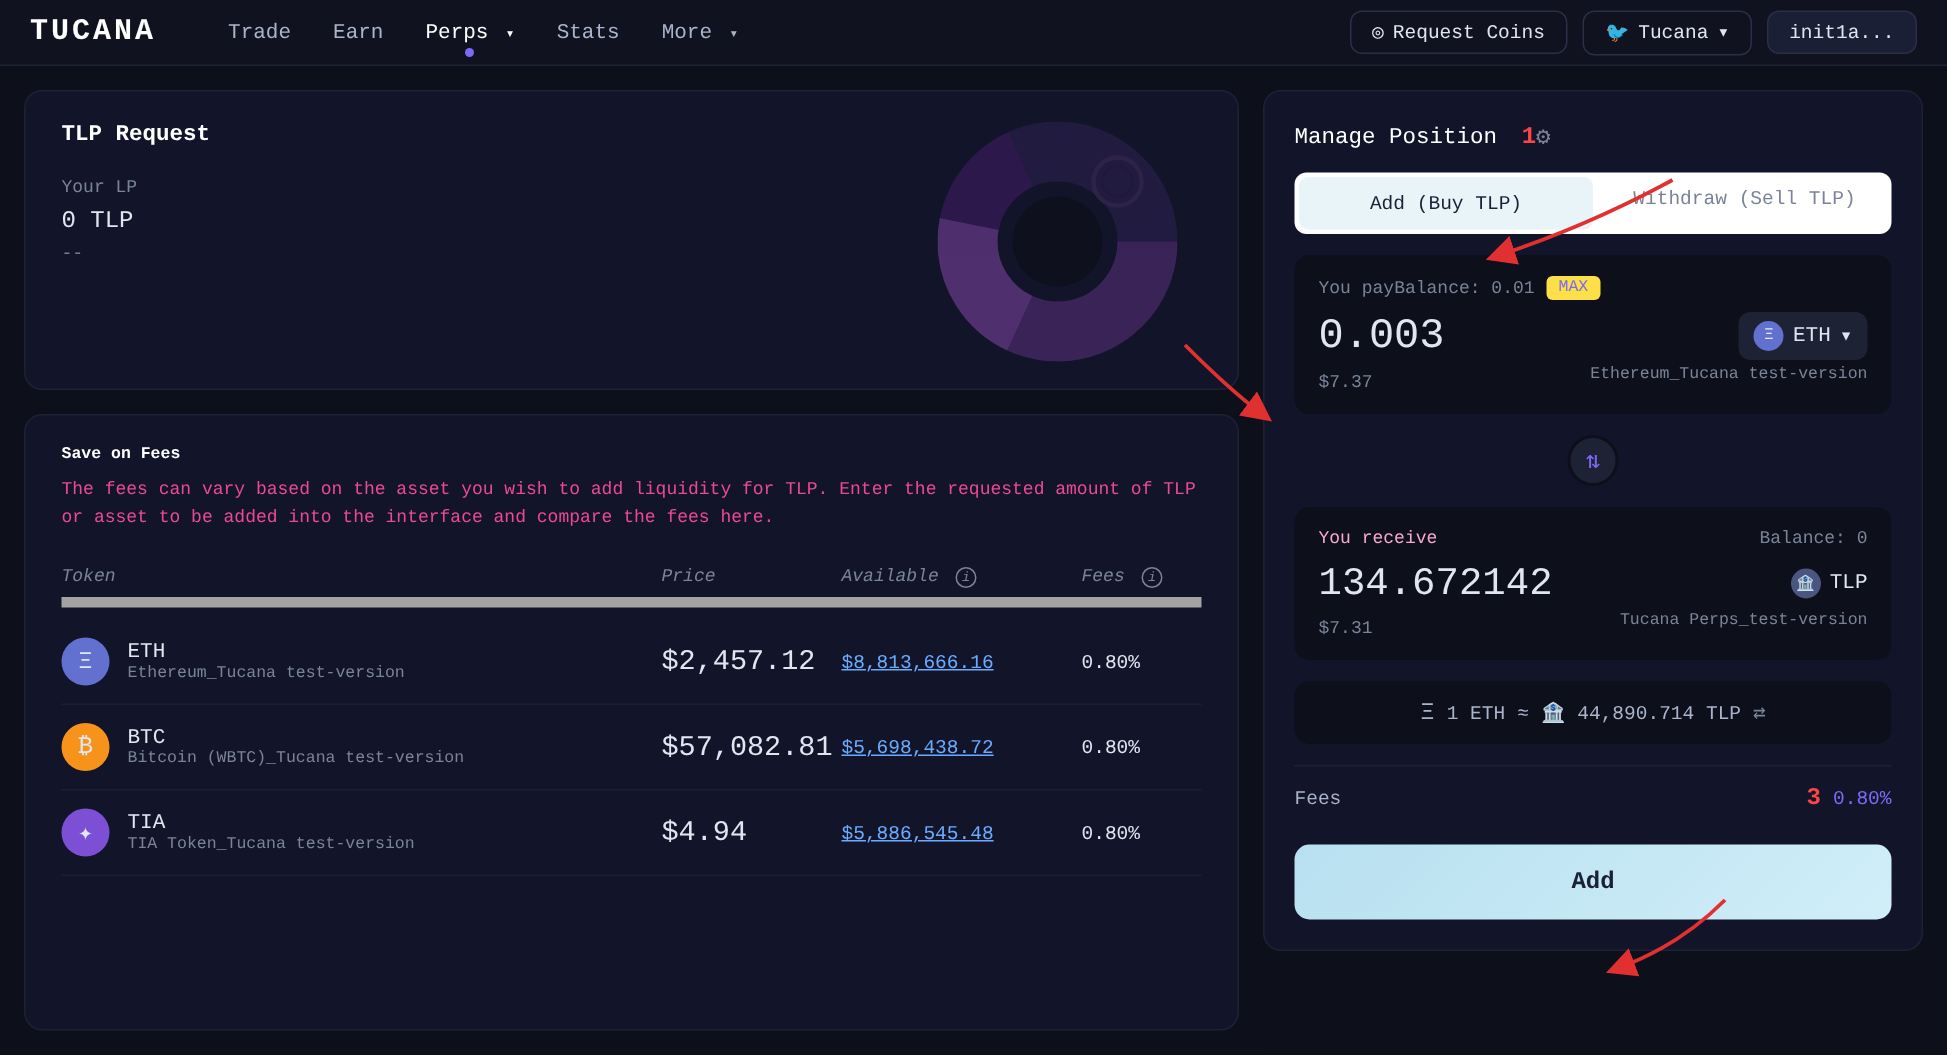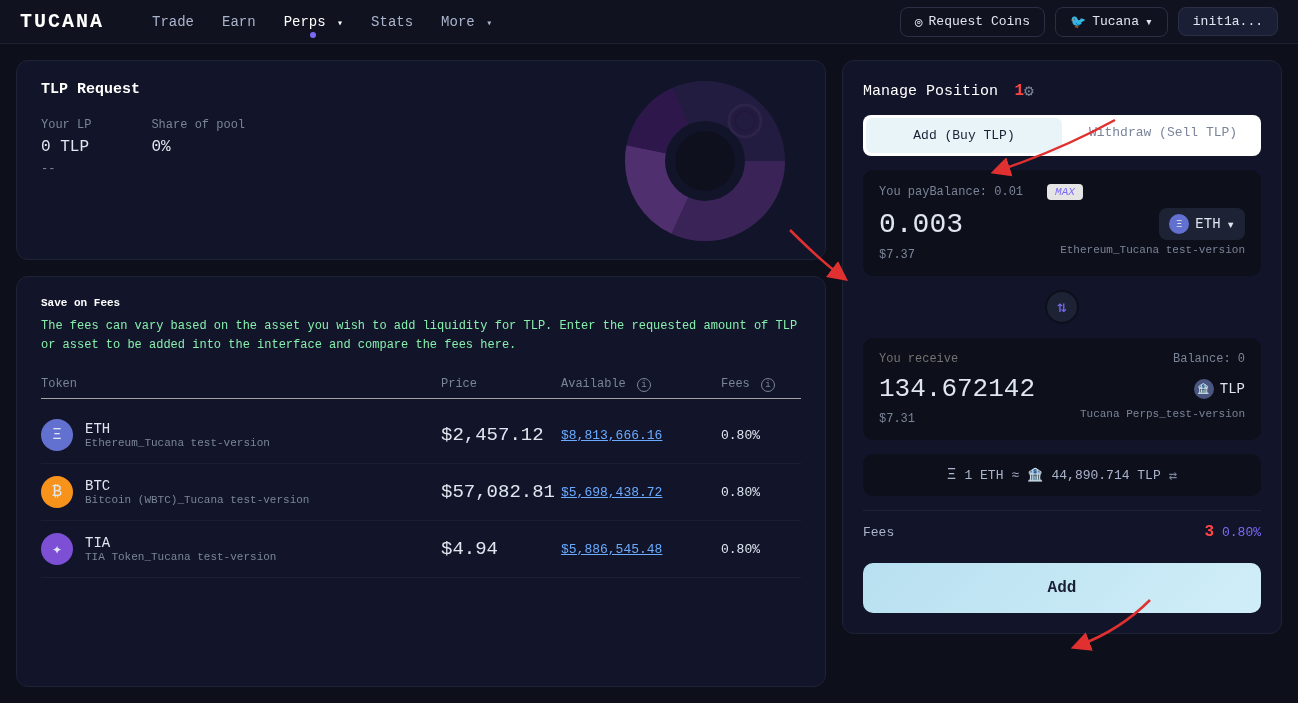--- a/index.html
+++ b/index.html
@@ -167,36 +167,37 @@
       padding: 20px 24px;
       flex: 1;
       overflow-y: auto;
     }
     .fees-card h3 {
       font-size: 11px;
       color: #fff;
       margin-bottom: 8px;
     }
     .fees-card p {
-      color: #86efac;
+      color: #ec4899;
       font-size: 12px;
       line-height: 1.6;
       margin-bottom: 16px;
     }
 
     
     .token-table { width: 100%; }
     .token-table-header {
       display: grid;
       grid-template-columns: 1fr 120px 160px 80px;
       padding: 6px 0;
       color: #7a8499;
       font-size: 12px;
-      border-bottom: 1px solid #a3a3a3;
+      border-bottom: 7px solid #a3a3a3;
       margin-bottom: 8px;
+      font-style: italic;
     }
     .token-row {
       display: grid;
       grid-template-columns: 1fr 120px 160px 80px;
       padding: 12px 0;
       border-bottom: 1px solid #1a1f35;
       align-items: center;
     }
     .token-info {
       display: flex;
@@ -302,33 +303,32 @@
     }
     .pay-box-header {
       display: flex;
       align-items: center;
       margin-bottom: 8px;
     }
     .pay-label { color: #7a8499; font-size: 12px; }
     .balance-info {
       display: flex;
       align-items: center;
-      gap: 24px;
+      gap: 8px;
     }
     .balance-text { color: #7a8499; font-size: 12px; }
     .max-btn {
-      background: #e5e5e5;
+      background: #fde047;
       border: none;
       color: #7c6af7;
       font-size: 11px;
       padding: 2px 8px;
       border-radius: 4px;
       cursor: pointer;
       font-family: 'Courier New', monospace;
-      font-style: italic;
     }
     .pay-row {
       display: flex;
       align-items: center;
       justify-content: space-between;
     }
     .token-selector {
       display: flex;
       align-items: center;
       gap: 6px;
@@ -373,21 +373,21 @@
       background: #0d0f1a;
       border-radius: 10px;
       padding: 14px 16px;
     }
     .receive-header {
       display: flex;
       justify-content: space-between;
       align-items: center;
       margin-bottom: 8px;
     }
-    .receive-label { color: #737373; font-size: 12px; }
+    .receive-label { color: #f9a8d4; font-size: 12px; }
     .receive-balance { color: #7a8499; font-size: 12px; }
     .receive-row {
       display: flex;
       align-items: center;
       justify-content: space-between;
     }
     .receive-amount {
       font-size: 26px;
       color: #e0e6f0;
     }
@@ -506,24 +506,20 @@
   <div class="left-panel">
 
     <div class="tlp-position-card">
       <h2>TLP Request</h2>
       <div class="tlp-position-row">
         <div class="tlp-position-col">
           <label>Your LP</label>
           <div class="value">0 TLP</div>
           <div class="sub">--</div>
         </div>
-        <div class="tlp-position-col">
-          <label>Share of pool</label>
-          <div class="value">0%</div>
-        </div>
       </div>
 
       <svg class="pie-decor" viewBox="0 0 160 160">
         <circle cx="80" cy="80" r="60" fill="none" stroke="#2a1f4a" stroke-width="40"></circle>
         <circle cx="80" cy="80" r="60" fill="none" stroke="#4a2a6a" stroke-width="40" stroke-dasharray="120 257" stroke-dashoffset="0"></circle>
         <circle cx="80" cy="80" r="60" fill="none" stroke="#6a3a8a" stroke-width="40" stroke-dasharray="80 297" stroke-dashoffset="-120"></circle>
         <circle cx="80" cy="80" r="60" fill="none" stroke="#3a1a5a" stroke-width="40" stroke-dasharray="57 320" stroke-dashoffset="-200"></circle>
         <circle cx="80" cy="80" r="30" fill="#0d0f1a"></circle>
 
         <circle cx="120" cy="40" r="16" fill="none" stroke="#3a2a55" stroke-width="3"></circle>

